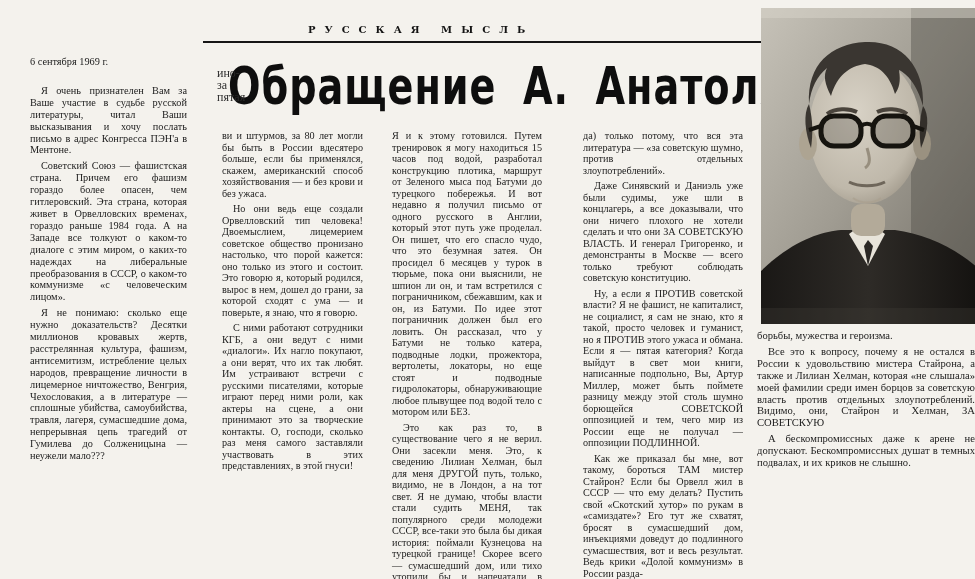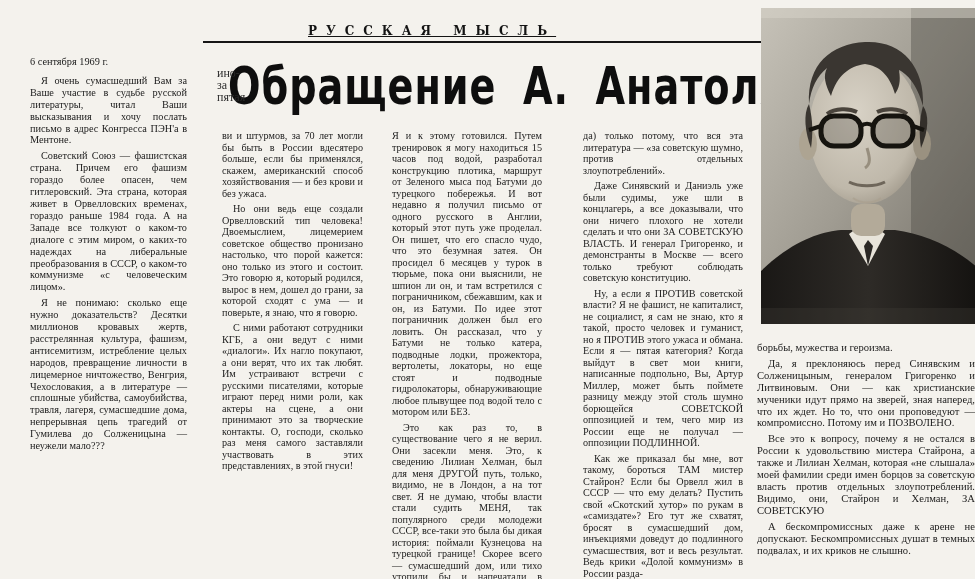--- a/index.html
+++ b/index.html
@@ -4,48 +4,47 @@
 <style>
   html,body{margin:0;padding:0;}
   .page{
     position:relative; width:975px; height:579px;
     background:#f4f2ed; overflow:hidden;
     font-family:"Liberation Serif", serif; color:#1c1c1c;
   }
   .masthead{
     position:absolute; left:308px; top:24px;
     font-family:"DejaVu Serif", serif;
-    font-size:12px; font-weight:bold; letter-spacing:9px; color:#141414;
+    font-size:10px; font-weight:bold; letter-spacing:9px; color:#141414;
     white-space:nowrap;
-    text-decoration:underline;
   }
   .masthead-rule{
     position:absolute; left:203px; top:41px; width:772px; height:2px;
     background:#161616;
   }
   .headline{
     position:absolute; left:228px; top:57px; width:760px; margin:0;
     font-family:"DejaVu Sans", sans-serif;
     font-size:39px; font-weight:bold; color:#0e0e0e;
     letter-spacing:1px; word-spacing:0.32em; white-space:nowrap;
     transform:scale(0.98,1.3); transform-origin:left top;
   }
   .edge-fragment{
     position:absolute; left:217px; top:68px; width:34px;
     font-size:12px; line-height:11.8px; color:#2a2a2a; overflow:hidden;
   }
   .col{ position:absolute; text-align:justify; }
   .col p{ margin:0 0 4px 0; text-indent:11px; hyphens:auto; }
   .col p.noindent{ text-indent:0; }
   .col1{ left:30px; top:56px; width:157px; font-size:10.3px; line-height:11.9px; }
-  .col1 .date{ text-indent:16px; margin-bottom:7px; }
+  .col1 .date{ text-indent:16px; margin-bottom:17px; }
   .col2{ left:222px; top:130px; width:141px; font-size:10.2px; line-height:11.5px; }
   .col3{ left:392px; top:130px; width:150px; font-size:10.2px; line-height:11.5px; }
   .col4{ left:583px; top:130px; width:160px; font-size:10.2px; line-height:11.5px; }
-  .col5{ left:757px; top:342px; width:218px; font-size:10.6px; line-height:11.9px; }
+  .col5{ left:757px; top:330px; width:218px; font-size:10.6px; line-height:11.9px; }
   .photo{
     position:absolute; left:761px; top:8px; width:214px; height:316px;
     background:#9a968e; overflow:hidden;
   }
   .photo svg{ display:block; }
 </style>
 </head>
 <body>
 
 <div class="page">
@@ -56,28 +55,28 @@
   <h1 class="headline">Обращение А. Анатоля к ПЭН</h1>
 
   <div class="edge-fragment">
     <div>ино-</div>
     <div>за</div>
     <div>пятая</div>
   </div>
 
   <div class="col col1">
     <p class="date noindent">6 сентября 1969 г.</p>
-    <p>Я очень сумасшедший Вам за Ваше участие в судьбе русской литературы, читал Ваши высказывания и хочу послать письмо в адрес Конгресса ПЭН'а в Ментоне.</p>
+    <p>Я очень признателен Вам за Ваше участие в судьбе русской литературы, читал Ваши высказывания и хочу послать письмо в адрес Конгресса ПЭН'а в Ментоне.</p>
     <p>Советский Союз — фашистская страна. Причем его фашизм гораздо более опасен, чем гитлеровский. Эта страна, которая живет в Орвелловских временах, гораздо раньше 1984 года. А на Западе все толкуют о каком-то диалоге с этим миром, о каких-то надеждах на либеральные преобразования в СССР, о каком-то коммунизме «с человеческим лицом».</p>
     <p>Я не понимаю: сколько еще нужно доказательств? Десятки миллионов кровавых жертв, расстрелянная культура, фашизм, антисемитизм, истребление целых народов, превращение личности в лицемерное ничтожество, Венгрия, Чехословакия, а в литературе — сплошные убийства, самоубийства, травля, лагеря, сумасшедшие дома, непрерывная цепь трагедий от Гумилева до Солженицына — неужели мало???</p>
 
   </div>
 
   <div class="col col2">
-    <p class="noindent">ви и штурмов, за 70 лет могли бы быть в России вдесятеро больше, если бы применялся, скажем, американский способ хозяйствования — и без крови и без ужаса.</p>
+    <p class="noindent">ви и штурмов, за 80 лет могли бы быть в России вдесятеро больше, если бы применялся, скажем, американский способ хозяйствования — и без крови и без ужаса.</p>
     <p>Но они ведь еще создали Орвелловский тип человека! Двоемыслием, лицемерием советское общество пронизано настолько, что порой кажется: оно только из этого и состоит. Это говорю я, который родился, вырос в нем, дошел до грани, за которой сходят с ума — и поверьте, я знаю, что я говорю.</p>
     <p>С ними работают сотрудники КГБ, а они ведут с ними «диалоги». Их нагло покупают, а они верят, что их так любят. Им устраивают встречи с русскими писателями, которые играют перед ними роли, как актеры на сцене, а они принимают это за творческие контакты. О, господи, сколько раз меня самого заставляли участвовать в этих представлениях, в этой гнуси!</p>
 
   </div>
 
   <div class="col col3">
     <p class="noindent">Я и к этому готовился. Путем тренировок я могу находиться 15 часов под водой, разработал конструкцию плотика, маршрут от Зеленого мыса под Батуми до турецкого побережья. И вот недавно я получил письмо от одного русского в Англии, который этот путь уже проделал. Он пишет, что его спасло чудо, что это безумная затея. Он просидел 6 месяцев у турок в тюрьме, пока они выяснили, не шпион ли он, и там встретился с пограничником, сбежавшим, как и он, из Батуми. По идее этот пограничник должен был его ловить. Он рассказал, что у Батуми не только катера, подводные лодки, прожектора, вертолеты, локаторы, но еще стоят и подводные гидролокаторы, обнаруживающие любое плывущее под водой тело с мотором или БЕЗ.</p>
     <p>Это как раз то, в существование чего я не верил. Они засекли меня. Это, к сведению Лилиан Хелман, был для меня ДРУГОЙ путь, только, видимо, не в Лондон, а на тот свет. Я не думаю, чтобы власти стали судить МЕНЯ, так популярного среди молодежи СССР, все-таки это была бы дикая история: поймали Кузнецова на турецкой границе! Скорее всего — сумасшедший дом, или тихо утопили бы и напечатали в «Литературной газете» приличный некролог.</p>
 
   </div>
@@ -141,18 +140,17 @@
       <path d="M88,174 C98,179 114,179 124,174" stroke="#6e665a" stroke-width="3" fill="none"></path>
       <path d="M92,190 C100,196 112,196 120,190" stroke="#a99f8e" stroke-width="2" fill="none" opacity="0.7"></path>
 
       <rect x="0" y="0" width="214" height="10" fill="#d8d4ca" opacity="0.5"></rect>
       <rect x="0" y="300" width="214" height="16" fill="#403d37" opacity="0.35"></rect>
     </svg>
   </div>
 
   <div class="col col5">
     <p class="noindent">борьбы, мужества и героизма.</p>
-    <p>Да, я преклоняюсь перед Синявским и Солженицыным, генералом Григоренко и Литвиновым. Они — как христианские мученики идут прямо на зверей, зная наперед, что их ждет. Но то, что они проповедуют — компромиссно. Потому им и ПОЗВОЛЕНО.</p>
     <p>Все это к вопросу, почему я не остался в России к удовольствию мистера Стайрона, а также и Лилиан Хелман, которая «не слышала» моей фамилии среди имен борцов за советскую власть против отдельных злоупотреблений. Видимо, они, Стайрон и Хелман, ЗА СОВЕТСКУЮ</p>
     <p>А бескомпромиссных даже к арене не допускают. Бескомпромиссных душат в темных подвалах, и их криков не слышно.</p>
   </div>
 
 </div>
 
 </body></html>

